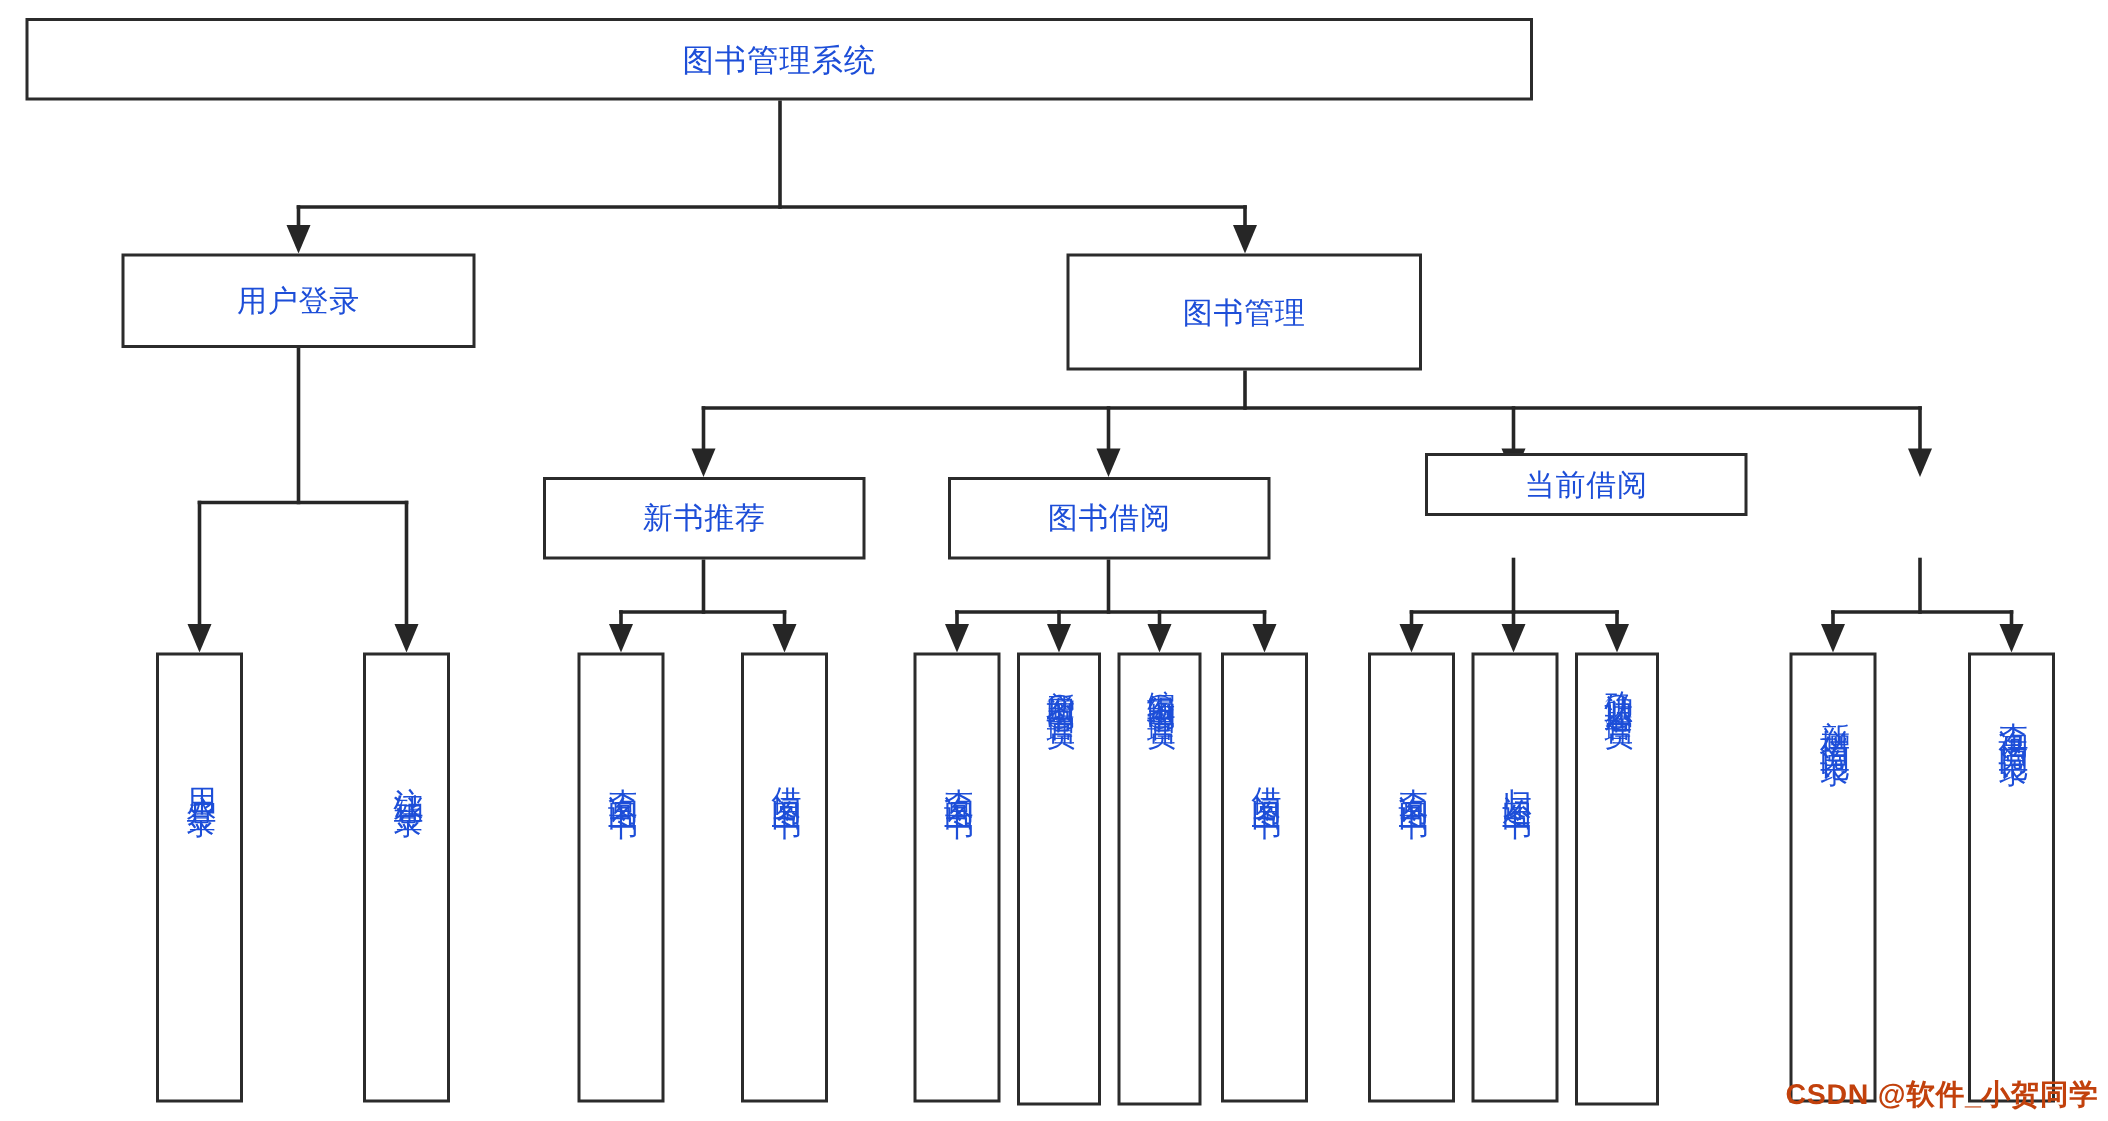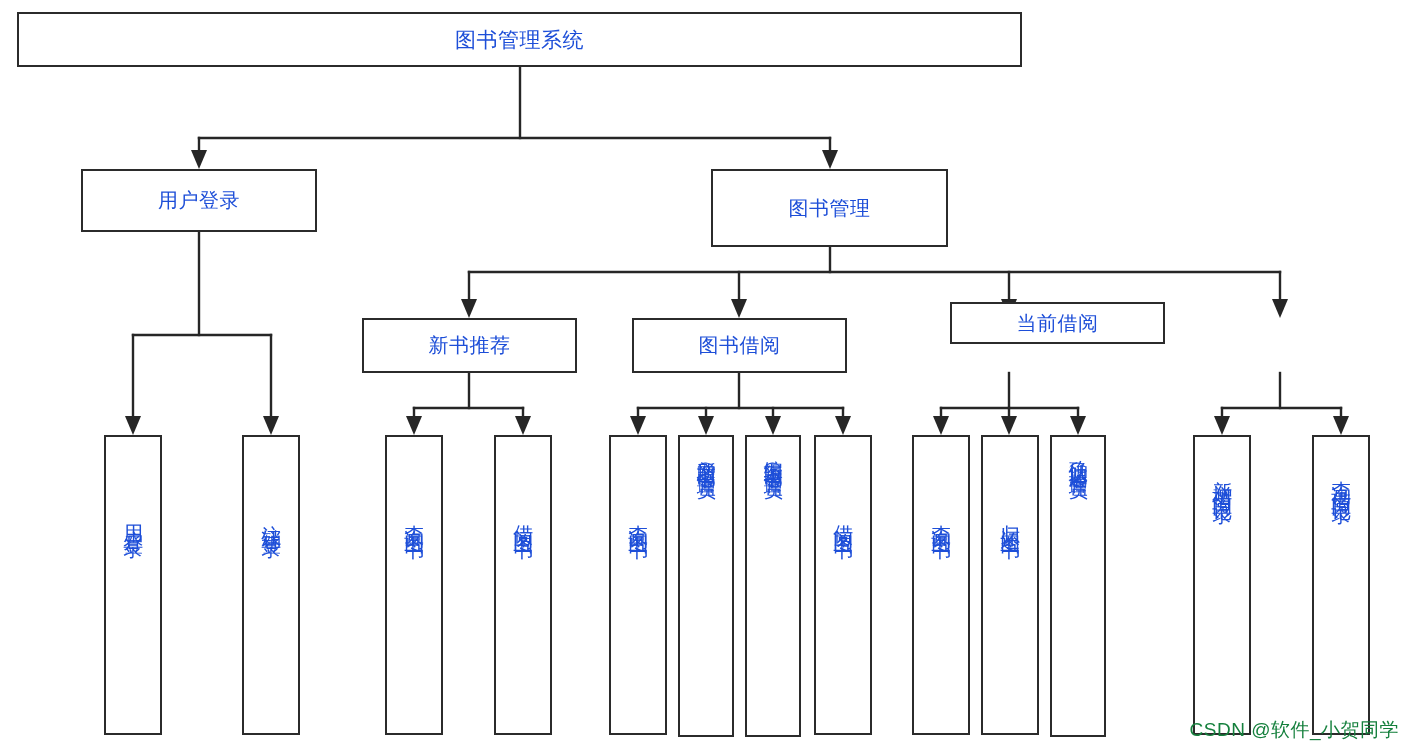--- a/index.html
+++ b/index.html
@@ -77,25 +77,26 @@
     font-size: 19px;
     letter-spacing: 3px;
   }
 
   
   #watermark {
     position: absolute;
     right: 6px;
     bottom: 4px;
     font-size: 19px;
-    color: #15803d;
+    color: #c2410c;
     letter-spacing: 0.5px;
     z-index: 5;
     white-space: nowrap;
     user-select: none;
+    font-weight: bold;
   }
 </style>
 </head>
 <body>
 
 <div id="canvas">
 
   <svg id="wires" viewBox="0 0 1405 747" width="1405" height="747" xmlns="http://www.w3.org/2000/svg">
 
     <line x1="520" y1="67" x2="520" y2="138"></line>

